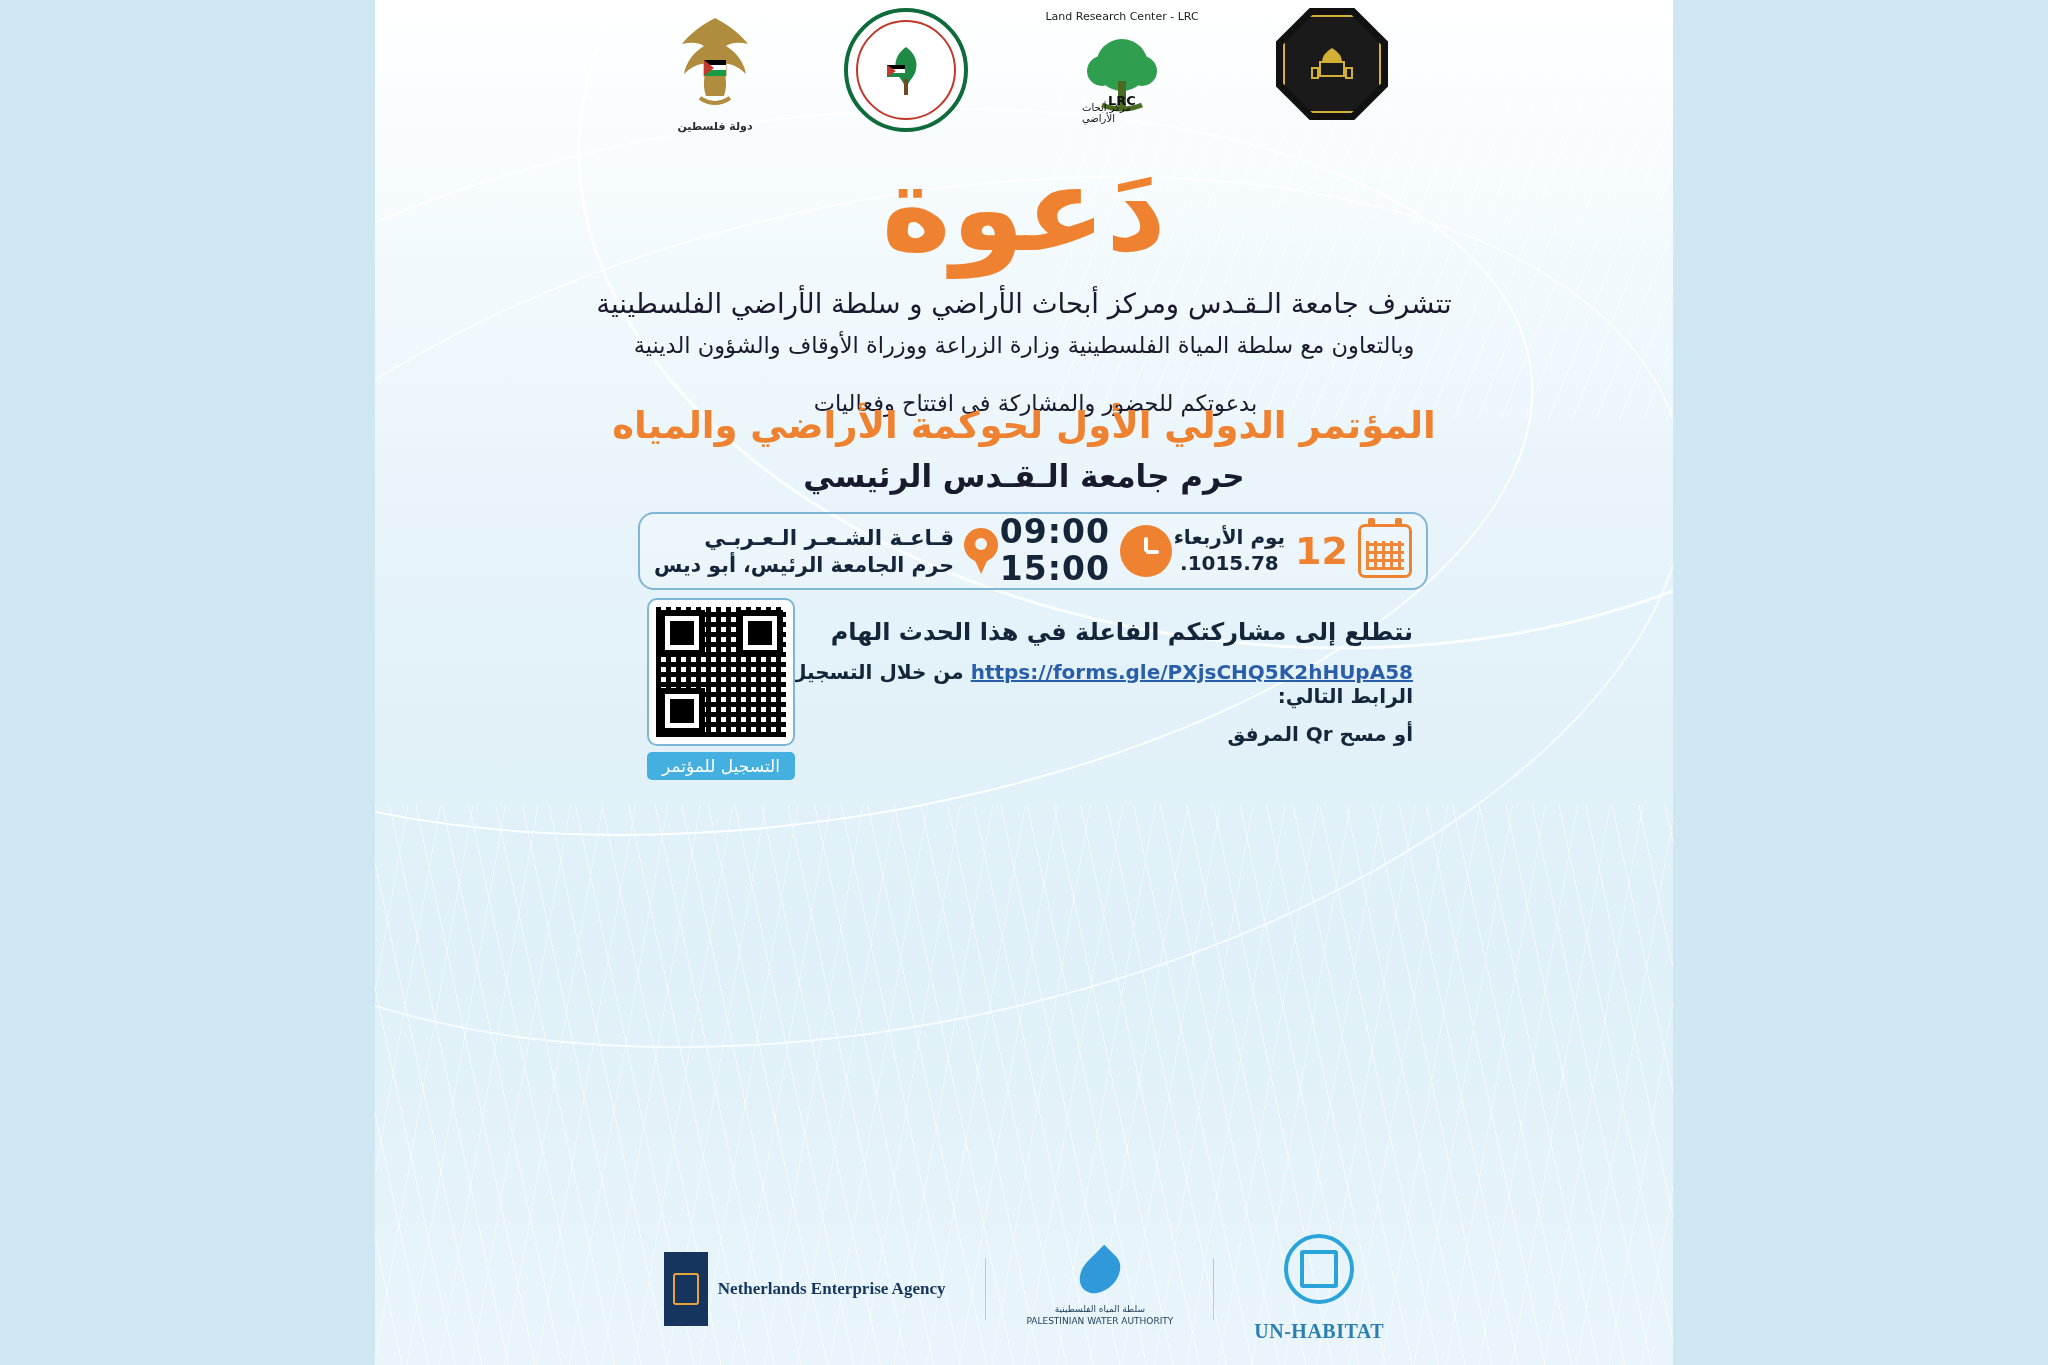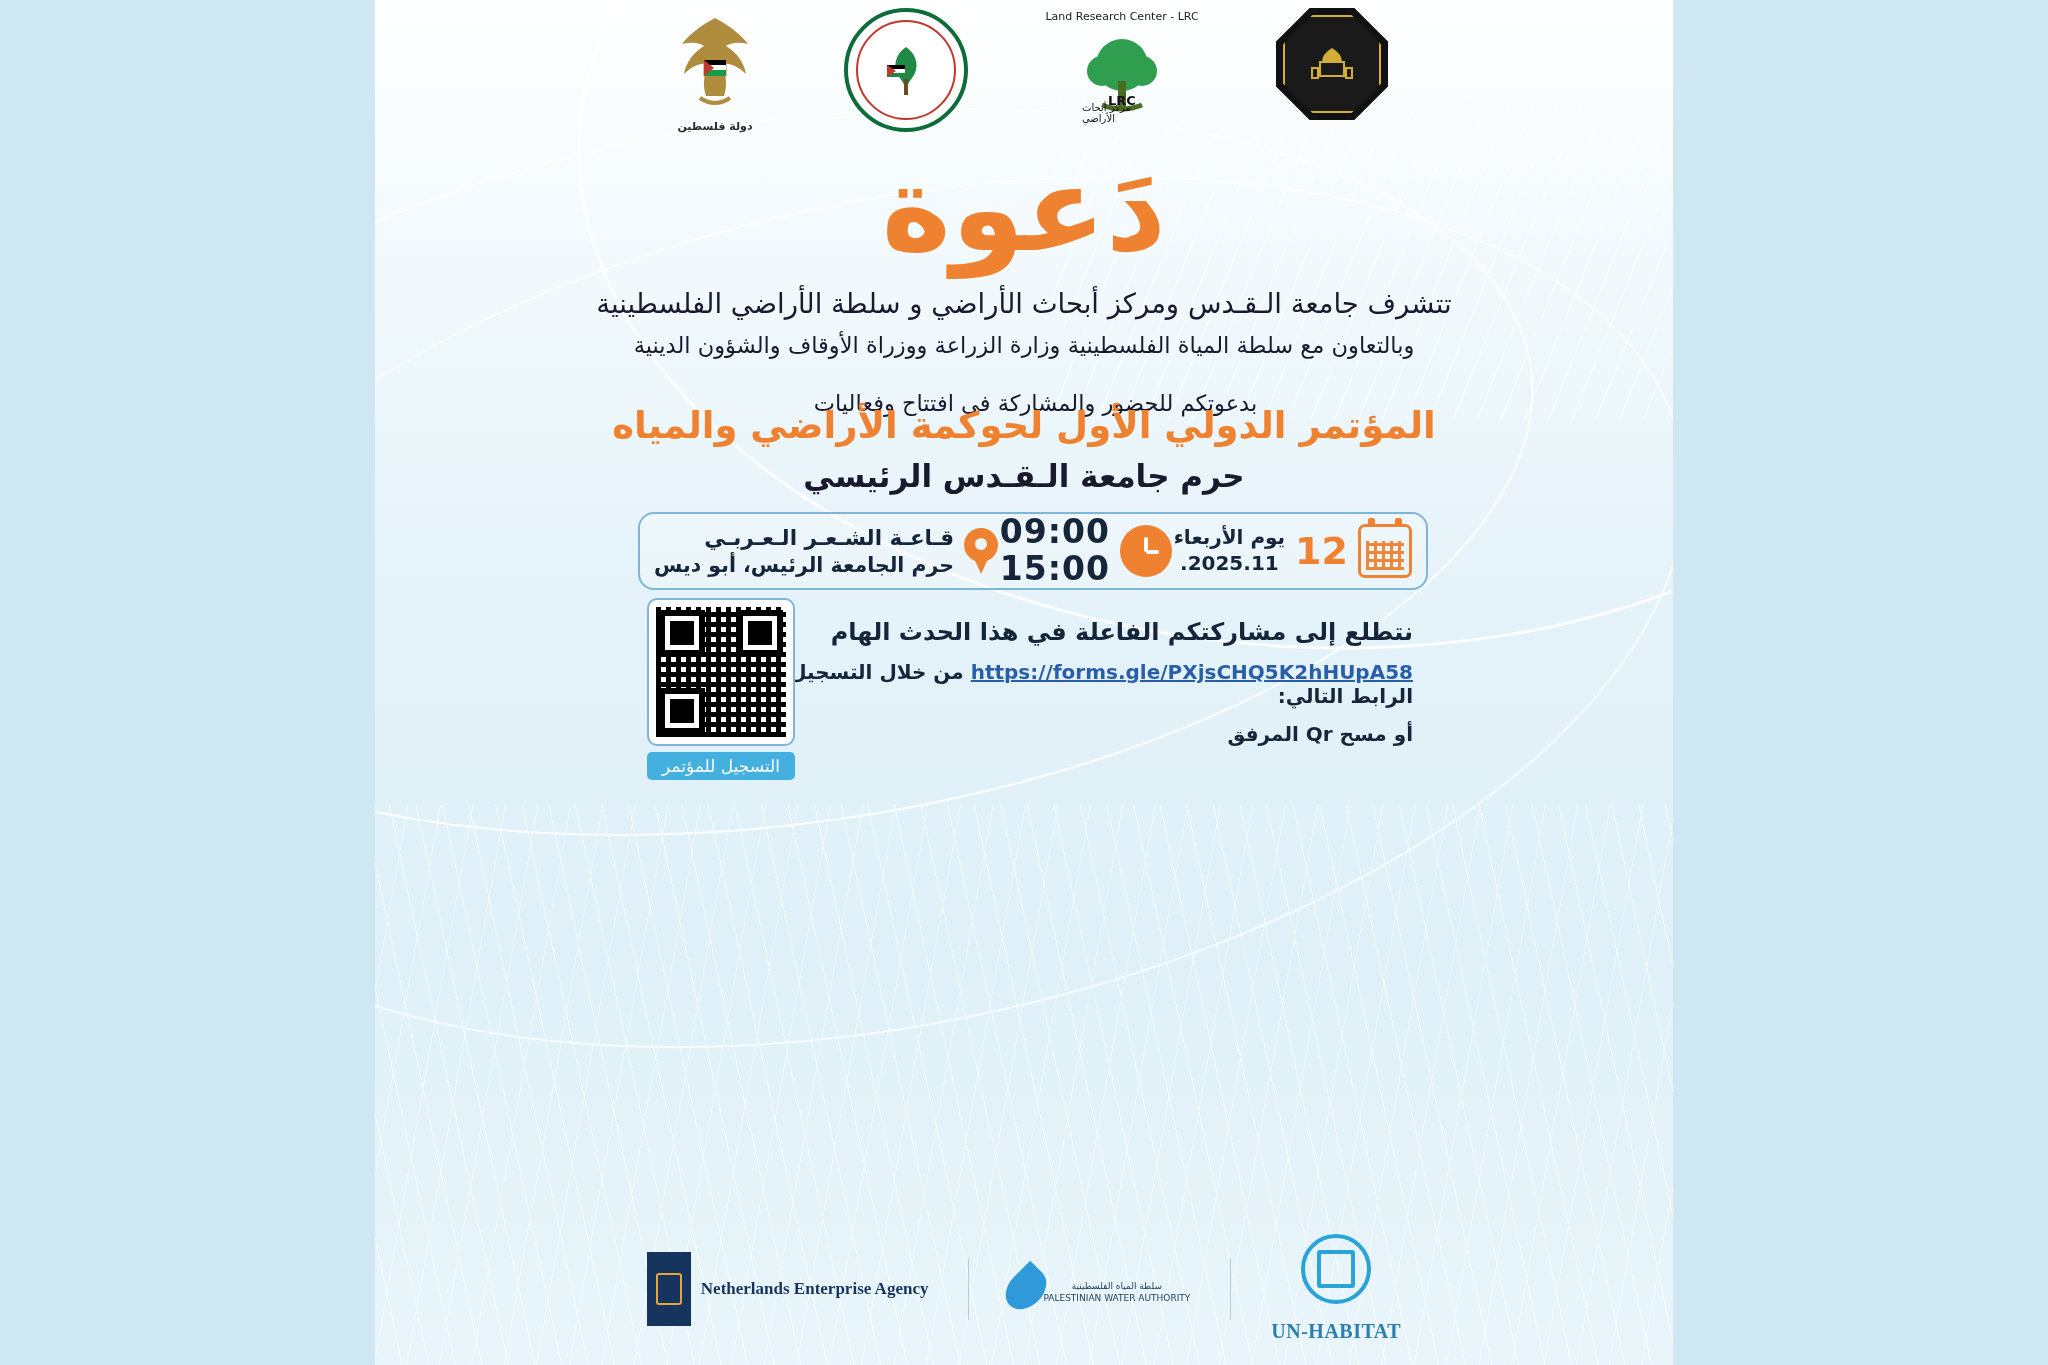--- a/index.html
+++ b/index.html
@@ -161,21 +161,21 @@
   
   .footer{
     position:absolute;left:0;bottom:22px;width:100%;
     display:flex;align-items:center;justify-content:center;gap:40px;direction:ltr;
   }
   .nea{display:flex;align-items:center;gap:10px;}
   .neaflag{width:44px;height:74px;background:#15355e;position:relative;display:flex;align-items:center;justify-content:center;}
   .neaflag .crest{width:22px;height:28px;border:2px solid #e8a33d;border-radius:3px;}
   .neatxt{font-size:17px;color:#15355e;font-weight:bold;font-family:"Liberation Serif", serif;}
   .vline{width:1px;height:62px;background:#b9ccd6;}
-  .pwa{display:flex;flex-direction:row;align-items:center;}
+  .pwa{display:flex;flex-direction:column;align-items:center;}
   .drop{width:34px;height:46px;background:#1b8fd6;border-radius:0 50% 50% 50%;transform:rotate(45deg);opacity:.9;}
   .pwatxt{font-size:9px;color:#1a3c55;margin-top:8px;text-align:center;line-height:1.25;}
   .unh{display:flex;flex-direction:column;align-items:center;}
   .unlogo{width:62px;height:62px;border-radius:50%;border:4px solid #2aa3d8;display:flex;align-items:center;justify-content:center;}
   .unlogo .h{width:30px;height:30px;border:4px solid #2aa3d8;border-radius:3px;}
   .unhtxt{font-size:20px;color:#2a7fb0;font-weight:bold;margin-top:16px;letter-spacing:.5px;font-family:Liberation Serif, serif;}
 </style>
 </head>
 <body>
 
@@ -257,21 +257,21 @@
 
     <div class="infobar">
 
       <div class="infoblock">
         <div class="cal">
             <div class="calgrid"></div>
           </div>
         <div class="bigday">12</div>
         <div class="dtext">
           <div>يوم الأربعاء</div>
-          <div>2025.11.</div>
+          <div>1015.78.</div>
         </div>
       </div>
 
       <div class="infoblock">
         <div class="clock"></div>
         <div class="times">
           <div>09:00</div>
           <div>15:00</div>
         </div>
       </div>

